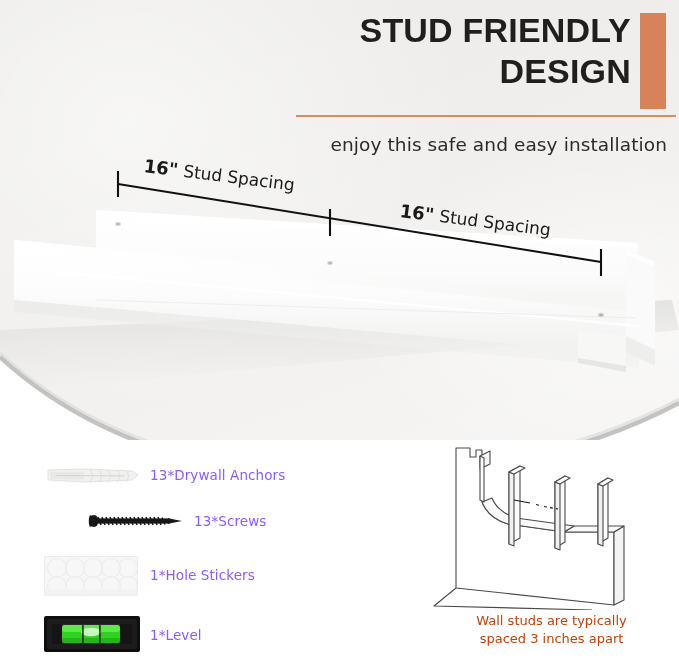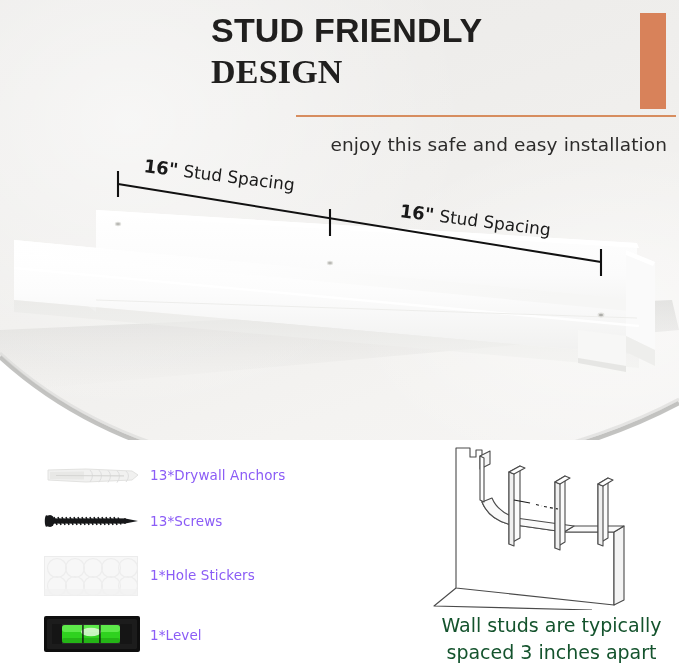--- a/index.html
+++ b/index.html
@@ -25,28 +25,29 @@
   }
   .wall-sheen2{
     position:absolute;right:-60px;top:120px;width:420px;height:380px;
     background:radial-gradient(ellipse at 70% 50%, rgba(255,255,255,.5) 0%, rgba(255,255,255,0) 65%);
     pointer-events:none;
   }
 
   
   .headline{
     position:absolute;right:48px;top:10px;width:420px;
+    text-align:right;
     color:#201f1e;
     font-weight:bold;
     font-size:34px;
     line-height:1.22;
     letter-spacing:.2px;
   }
   .headline .l1{display:block;}
-  .headline .l2{display:block;font-family:Liberation Serif, serif;}
+  .headline .l2{display:block;}
   .orange-bar{
     position:absolute;left:640px;top:13px;width:26px;height:96px;
     background:#d8825a;
   }
   .hrule{
     position:absolute;left:296px;top:115px;width:380px;height:2px;
     background:#d4824f;opacity:.9;
   }
   .subhead{
     position:absolute;right:12px;top:134px;width:470px;
@@ -82,39 +83,39 @@
   .bottom{position:absolute;left:0;top:440px;width:679px;height:227px;background:#ffffff;}
 
   .parts-list{position:absolute;left:0;top:0;width:420px;height:227px;}
   .part-row{position:absolute;left:0;width:420px;height:46px;display:flex;align-items:center;}
   .part-icon{position:relative;width:150px;height:46px;flex:0 0 150px;}
   .part-label{
     font-family:"DejaVu Sans", sans-serif;
     font-size:13.5px;color:#8b5cf6;letter-spacing:.1px;
   }
   #part-0{top:12px;}
-  #part-1{top:58px;}
+  #part-1{top:58px;padding-left:44px;}
   #part-2{top:112px;text-align:right;}
   #part-3{top:172px;}
 
   
   .ico-anchor{position:absolute;left:46px;top:14px;}
   
   .ico-screw{position:absolute;left:44px;top:14px;}
   
   .ico-stickers{position:absolute;left:44px;top:4px;}
   
   .ico-level{position:absolute;left:44px;top:4px;}
 
   
   .stud-diagram{position:absolute;left:424px;top:0px;width:255px;height:227px;}
   .stud-caption{
     position:absolute;left:0;top:172px;width:255px;text-align:center;
     font-family:"DejaVu Sans", sans-serif;
-    font-size:19px;color:#14532d;line-height:1.42;
+    font-size:13px;color:#c2410c;line-height:1.42;
   }
   .stud-caption span{display:block;}
 </style>
 </head>
 <body>
 
 <div class="stage">
 
   <div class="hero">
     <div class="wall-sheen"></div>

